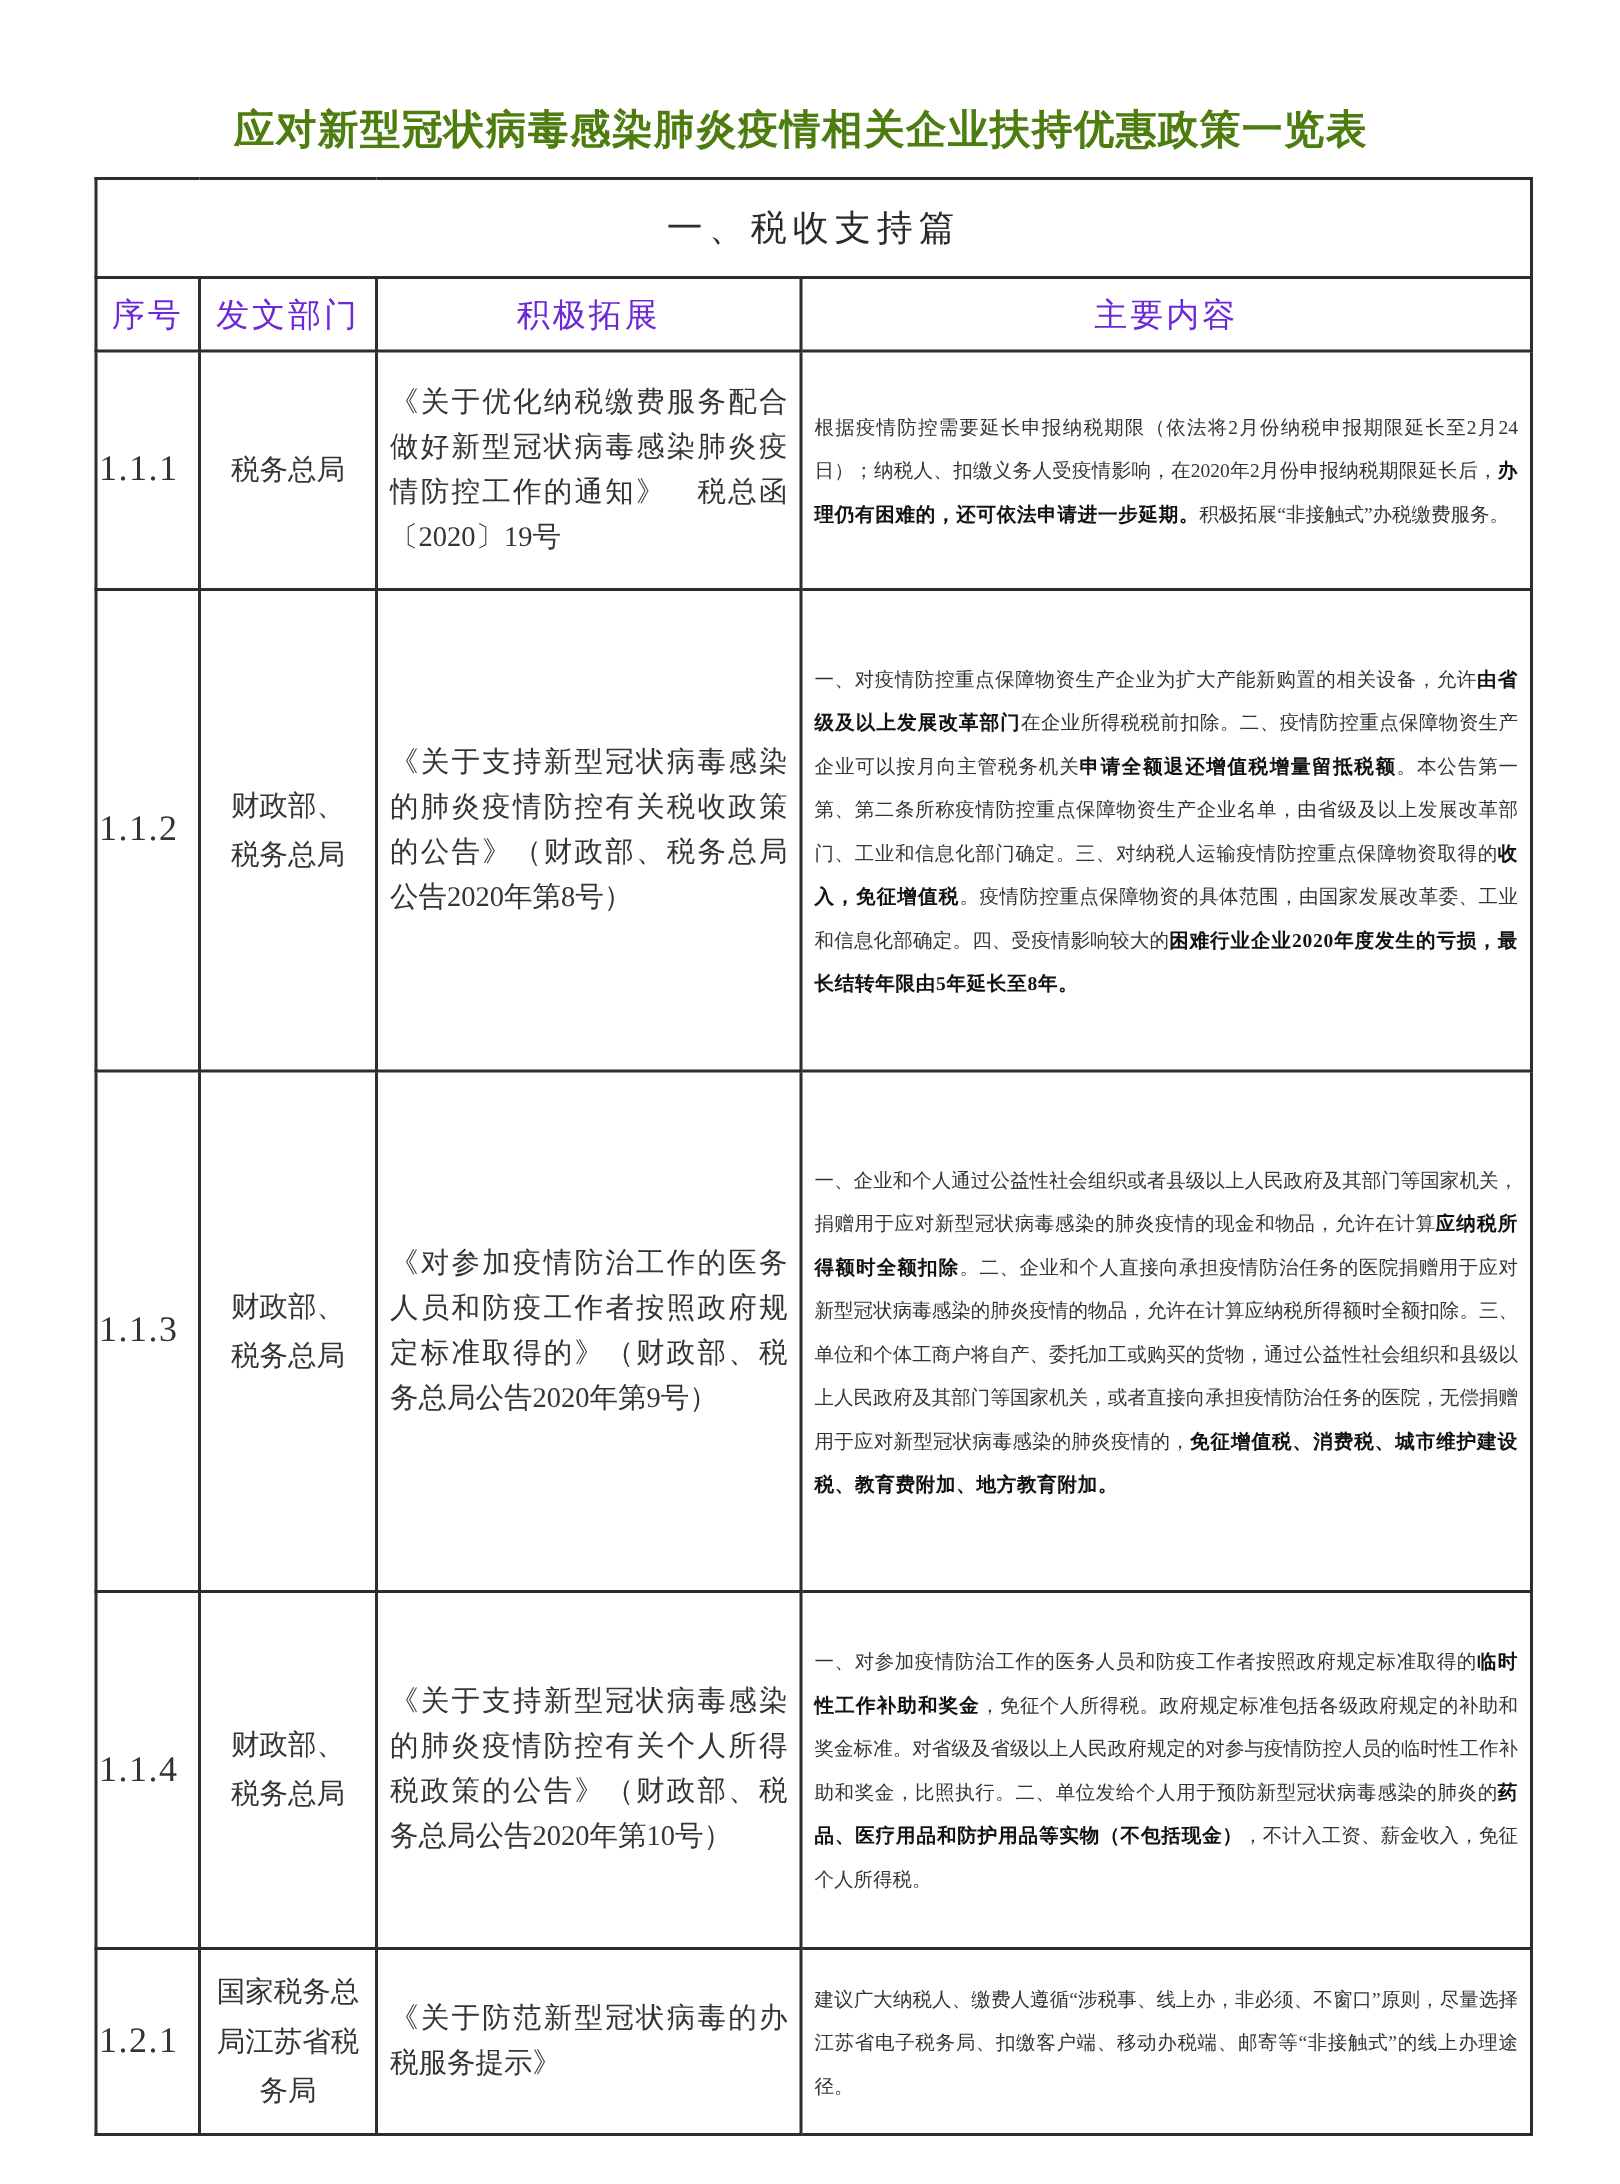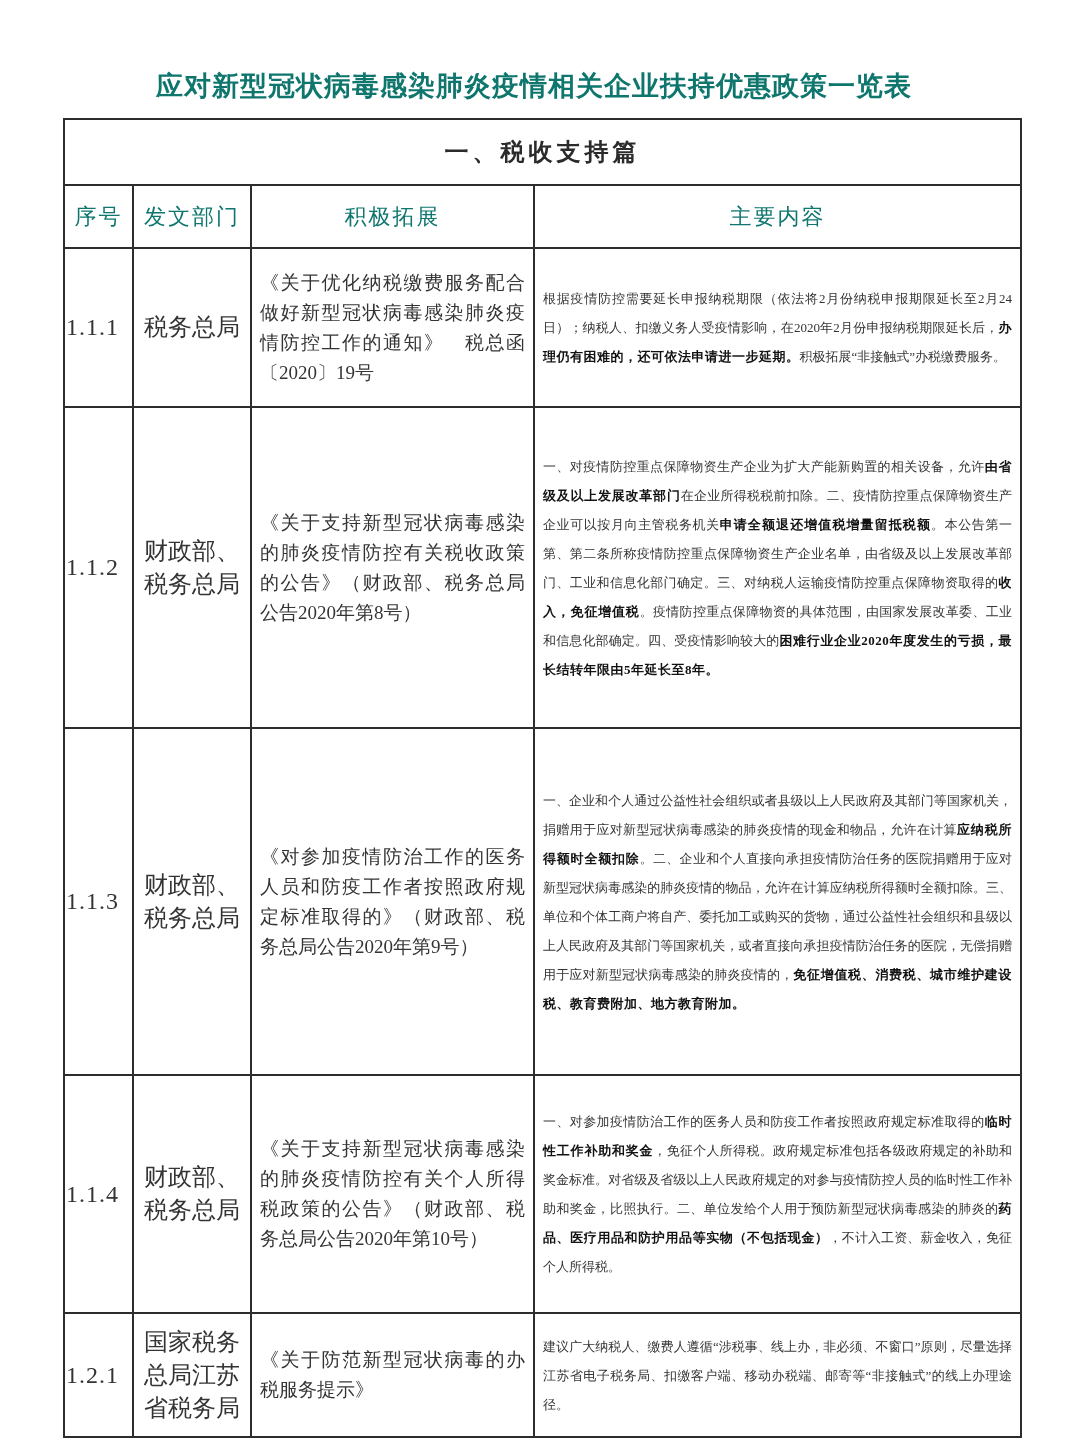--- a/index.html
+++ b/index.html
@@ -15,60 +15,60 @@
     color: #343434;
     overflow: hidden;
   }
   .title {
     margin: 68px 12px 0 0;
     text-align: center;
     font-family: "Liberation Sans", "DejaVu Sans", sans-serif;
     font-weight: bold;
     font-size: 27px;
     letter-spacing: 1px;
-    color: #0f766e;
+    color: #4d7c0f;
   }
   table.policy-table {
     position: absolute;
     left: 63px;
     top: 118px;
     width: 957px;
     border-collapse: collapse;
     table-layout: fixed;
   }
   .policy-table th, .policy-table td {
     border: 2px solid #2d2d2d;
     vertical-align: middle;
     box-sizing: border-box;
     overflow: hidden;
   }
   tr.section-row th {
     height: 66px;
     text-align: center;
-    font-weight: bold;
+    font-weight: normal;
     font-size: 24px;
     letter-spacing: 4px;
     color: #2b2b2b;
   }
   tr.head-row th {
-    height: 63px;
+    height: 49px;
     text-align: center;
     font-weight: normal;
     font-size: 22px;
     letter-spacing: 2px;
-    color: #0f766e;
+    color: #6d28d9;
   }
   td.c-id {
     text-align: left;
     font-size: 24px;
     letter-spacing: 1px;
   }
   td.c-dept {
     text-align: center;
-    font-size: 24px;
+    font-size: 19px;
     line-height: 33px;
     white-space: pre-line;
     padding: 0 4px;
   }
   td.c-doc {
     text-align: justify;
     font-size: 19px;
     line-height: 30px;
     padding: 2px 8px;
   }

